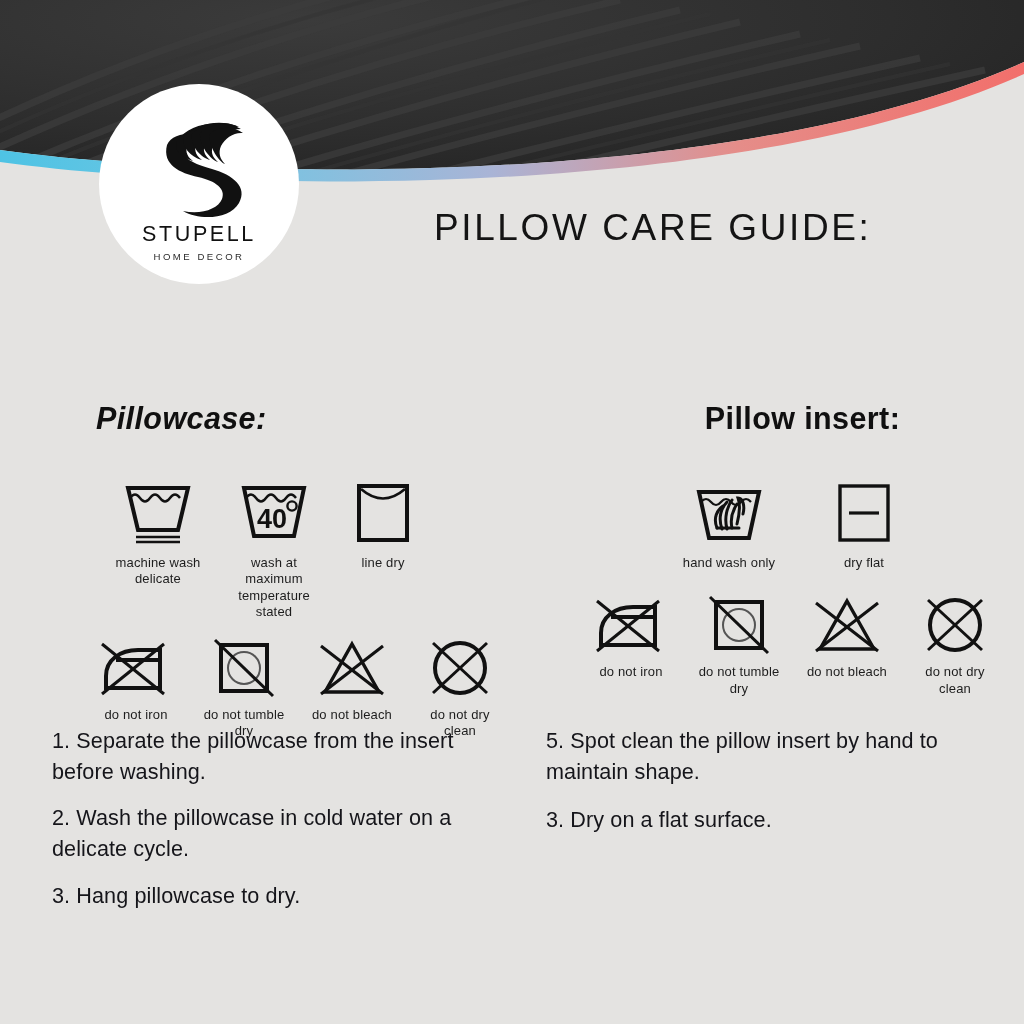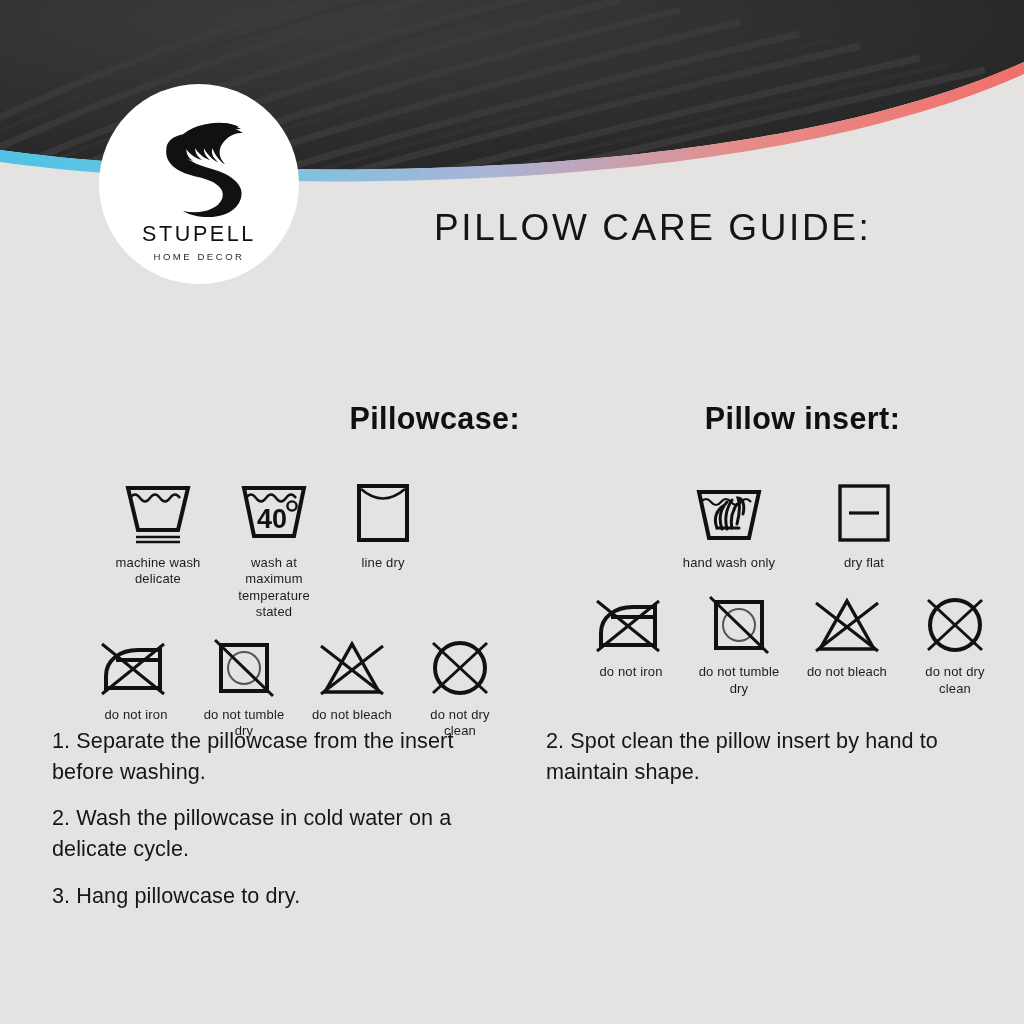--- a/index.html
+++ b/index.html
@@ -44,21 +44,21 @@
 
   
   .col{position:absolute;top:403px;}
   .col-left{left:50px;width:470px;}
   .col-right{left:545px;width:470px;}
 
   .col-head{
     font-size:30.5px;font-weight:700;color:#101010;letter-spacing:0.4px;
     line-height:1;height:46px;
   }
-  .col-left .col-head{text-align:right;padding-left:46px;}
+  .col-left .col-head{text-align:left;padding-left:46px;font-style:italic;}
   .col-right .col-head{text-align:center;padding-left:45px;}
 
   
   .sym-row{display:flex;align-items:flex-start;}
   .row1-left{margin-top:29px;padding-left:62px;gap:24px;}
   .row2-left{margin-top:18px;padding-left:40px;gap:16px;}
   .row1-right{margin-top:29px;padding-left:130px;gap:42px;}
   .row2-right{margin-top:24px;padding-left:40px;gap:16px;}
 
   .sym{
@@ -336,16 +336,17 @@
     </div>
   </div>
 
   <div class="steps-left">
     <div class="step">1. Separate the pillowcase from the insert before washing.</div>
     <div class="step">2. Wash the pillowcase in cold water on a delicate cycle.</div>
     <div class="step">3. Hang pillowcase to dry.</div>
   </div>
 
   <div class="steps-right">
-    <div class="step">2. Spot clean the pillow insert by hand to maintain shape.</div>
+    <div class="step">5. Spot clean the pillow insert by hand to maintain shape.</div>
+    <div class="step">3. Dry on a flat surface.</div>
   </div>
 
 </div>
 
 </body></html>

